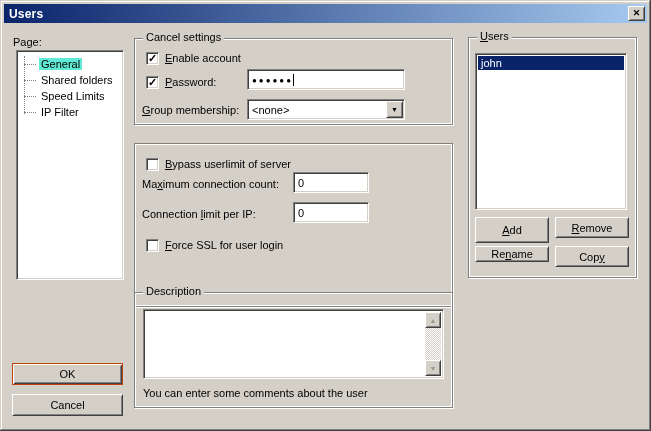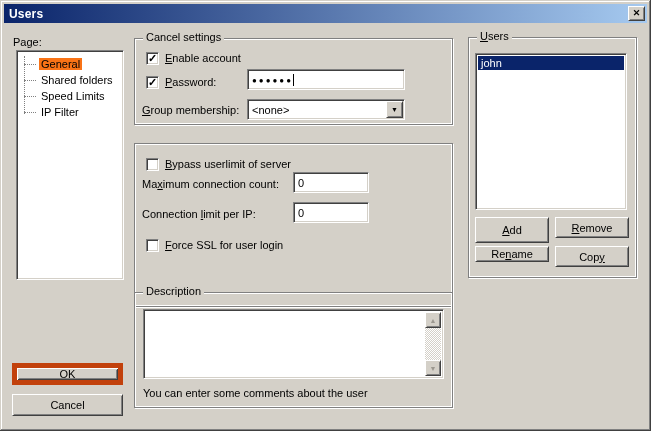--- a/index.html
+++ b/index.html
@@ -31,21 +31,21 @@
     box-shadow: inset 1px 1px 0 #404040, inset -1px -1px 0 #d4d0c8;
   }
   .btn{
     position:absolute;background:#d4d0c8;
     border:1px solid;border-color:#fff #404040 #404040 #fff;
     box-shadow: inset 1px 1px 0 #d4d0c8, inset -1px -1px 0 #808080;
     display:flex;align-items:center;justify-content:center;
     font-family:"Liberation Sans",sans-serif;font-size:11px;color:#000;cursor:default;
   }
   .btn.default{
-    border:5px solid #c2410c;
+    border:1px solid #c2410c;
     box-shadow: inset 1px 1px 0 #fff, inset -1px -1px 0 #404040,
                 inset 2px 2px 0 #d4d0c8, inset -2px -2px 0 #808080;
   }
   .group{
     position:absolute;
     border:1px solid #808080;
     box-shadow: inset 1px 1px 0 #fff, inset -1px -1px 0 #fff, 1px 1px 0 #fff;
   }
   .group-caption{
     position:absolute;top:-8px;left:8px;background:#d4d0c8;padding:0 3px;line-height:13px;
@@ -73,21 +73,21 @@
     box-shadow: inset 1px 1px 0 #d4d0c8, inset -1px -1px 0 #808080;
     display:flex;align-items:center;justify-content:center;font-size:7px;color:#000;
   }
   
   .tree{position:absolute;overflow:hidden;}
   .tree-inner{position:absolute;left:2px;top:2px;right:2px;bottom:2px;background:#fff;}
   .tree-spine{position:absolute;left:5px;top:3px;height:58px;border-left:1px dotted #808080;}
   .tree-item{position:relative;height:16px;line-height:16px;padding-left:20px;white-space:nowrap;}
   .tree-item::before{content:"";position:absolute;left:5px;top:8px;width:12px;border-top:1px dotted #808080;}
   .tree-item .tlabel{padding:0 2px;}
-  .tree-item.selected .tlabel{background:#f97316;}
+  .tree-item.selected .tlabel{background:#5eead4;}
   
   .listbox{position:absolute;overflow:hidden;}
   .list-inner{position:absolute;left:2px;top:2px;right:2px;bottom:2px;background:#fff;}
   .list-item{height:14px;line-height:14px;padding-left:3px;}
   .list-item.selected{background:#0a246a;color:#fff;}
   
   .textarea{position:absolute;}
   .vscroll{position:absolute;top:2px;right:2px;bottom:2px;width:16px;
     background-color:#e6e3de;
     background-image:conic-gradient(#fff 0 25%, #d4d0c8 0 50%, #fff 0 75%, #d4d0c8 0);

